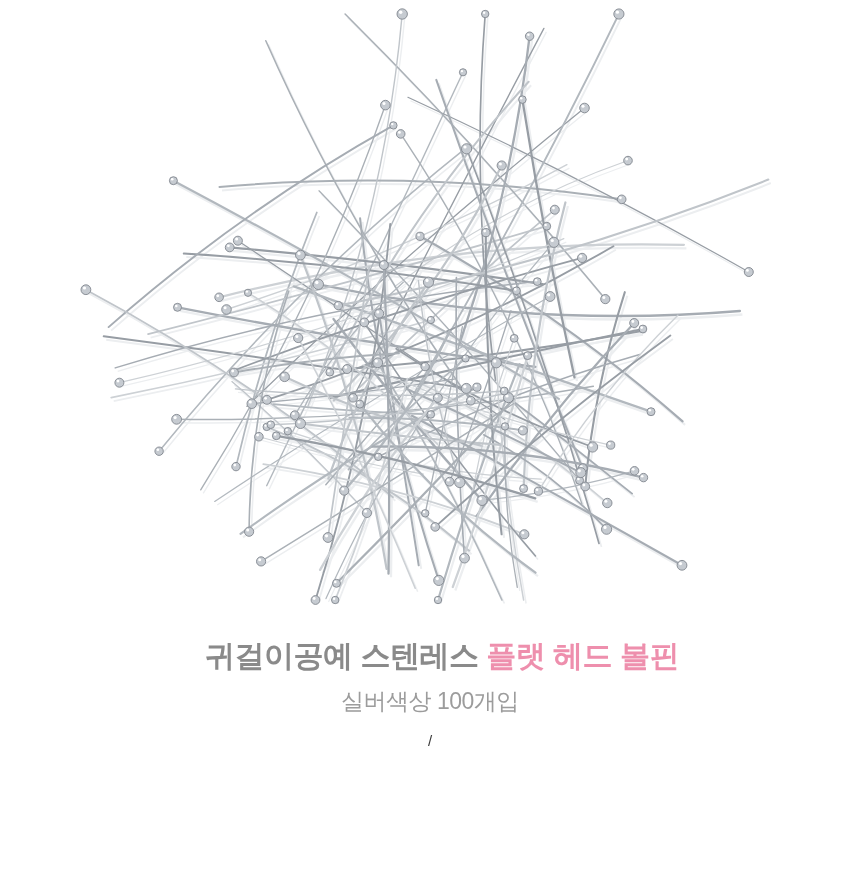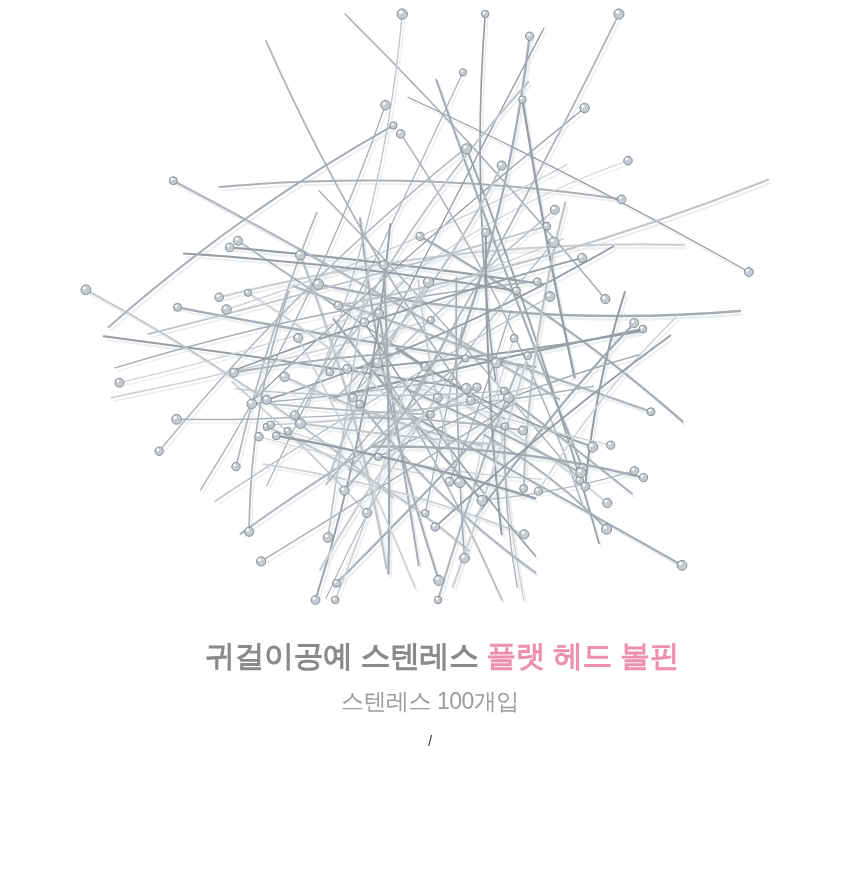--- a/index.html
+++ b/index.html
@@ -512,17 +512,17 @@
         <circle cx="296.9" cy="336.4" r="1.5" fill="#ffffff"></circle>
         <circle cx="359.8" cy="404.1" r="4.0" fill="#c6cbd1" stroke="#81878e" stroke-width="0.9"></circle>
         <circle cx="358.6" cy="402.7" r="1.3" fill="#ffffff"></circle>
       </svg>
   </div>
 
   <div class="caption">
     <div class="title" style="color: rgb(138, 138, 138);">
       <span>귀걸이공예 스텐레스 </span><span class="highlight" style="color: rgb(238, 143, 173);">플랫 헤드 볼핀</span>
     </div>
-    <div class="subtitle">스텐레스 100개입</div>
+    <div class="subtitle">실버색상 100개입</div>
     <div class="slash">/</div>
   </div>
 
 </div>
 
 </body></html>

